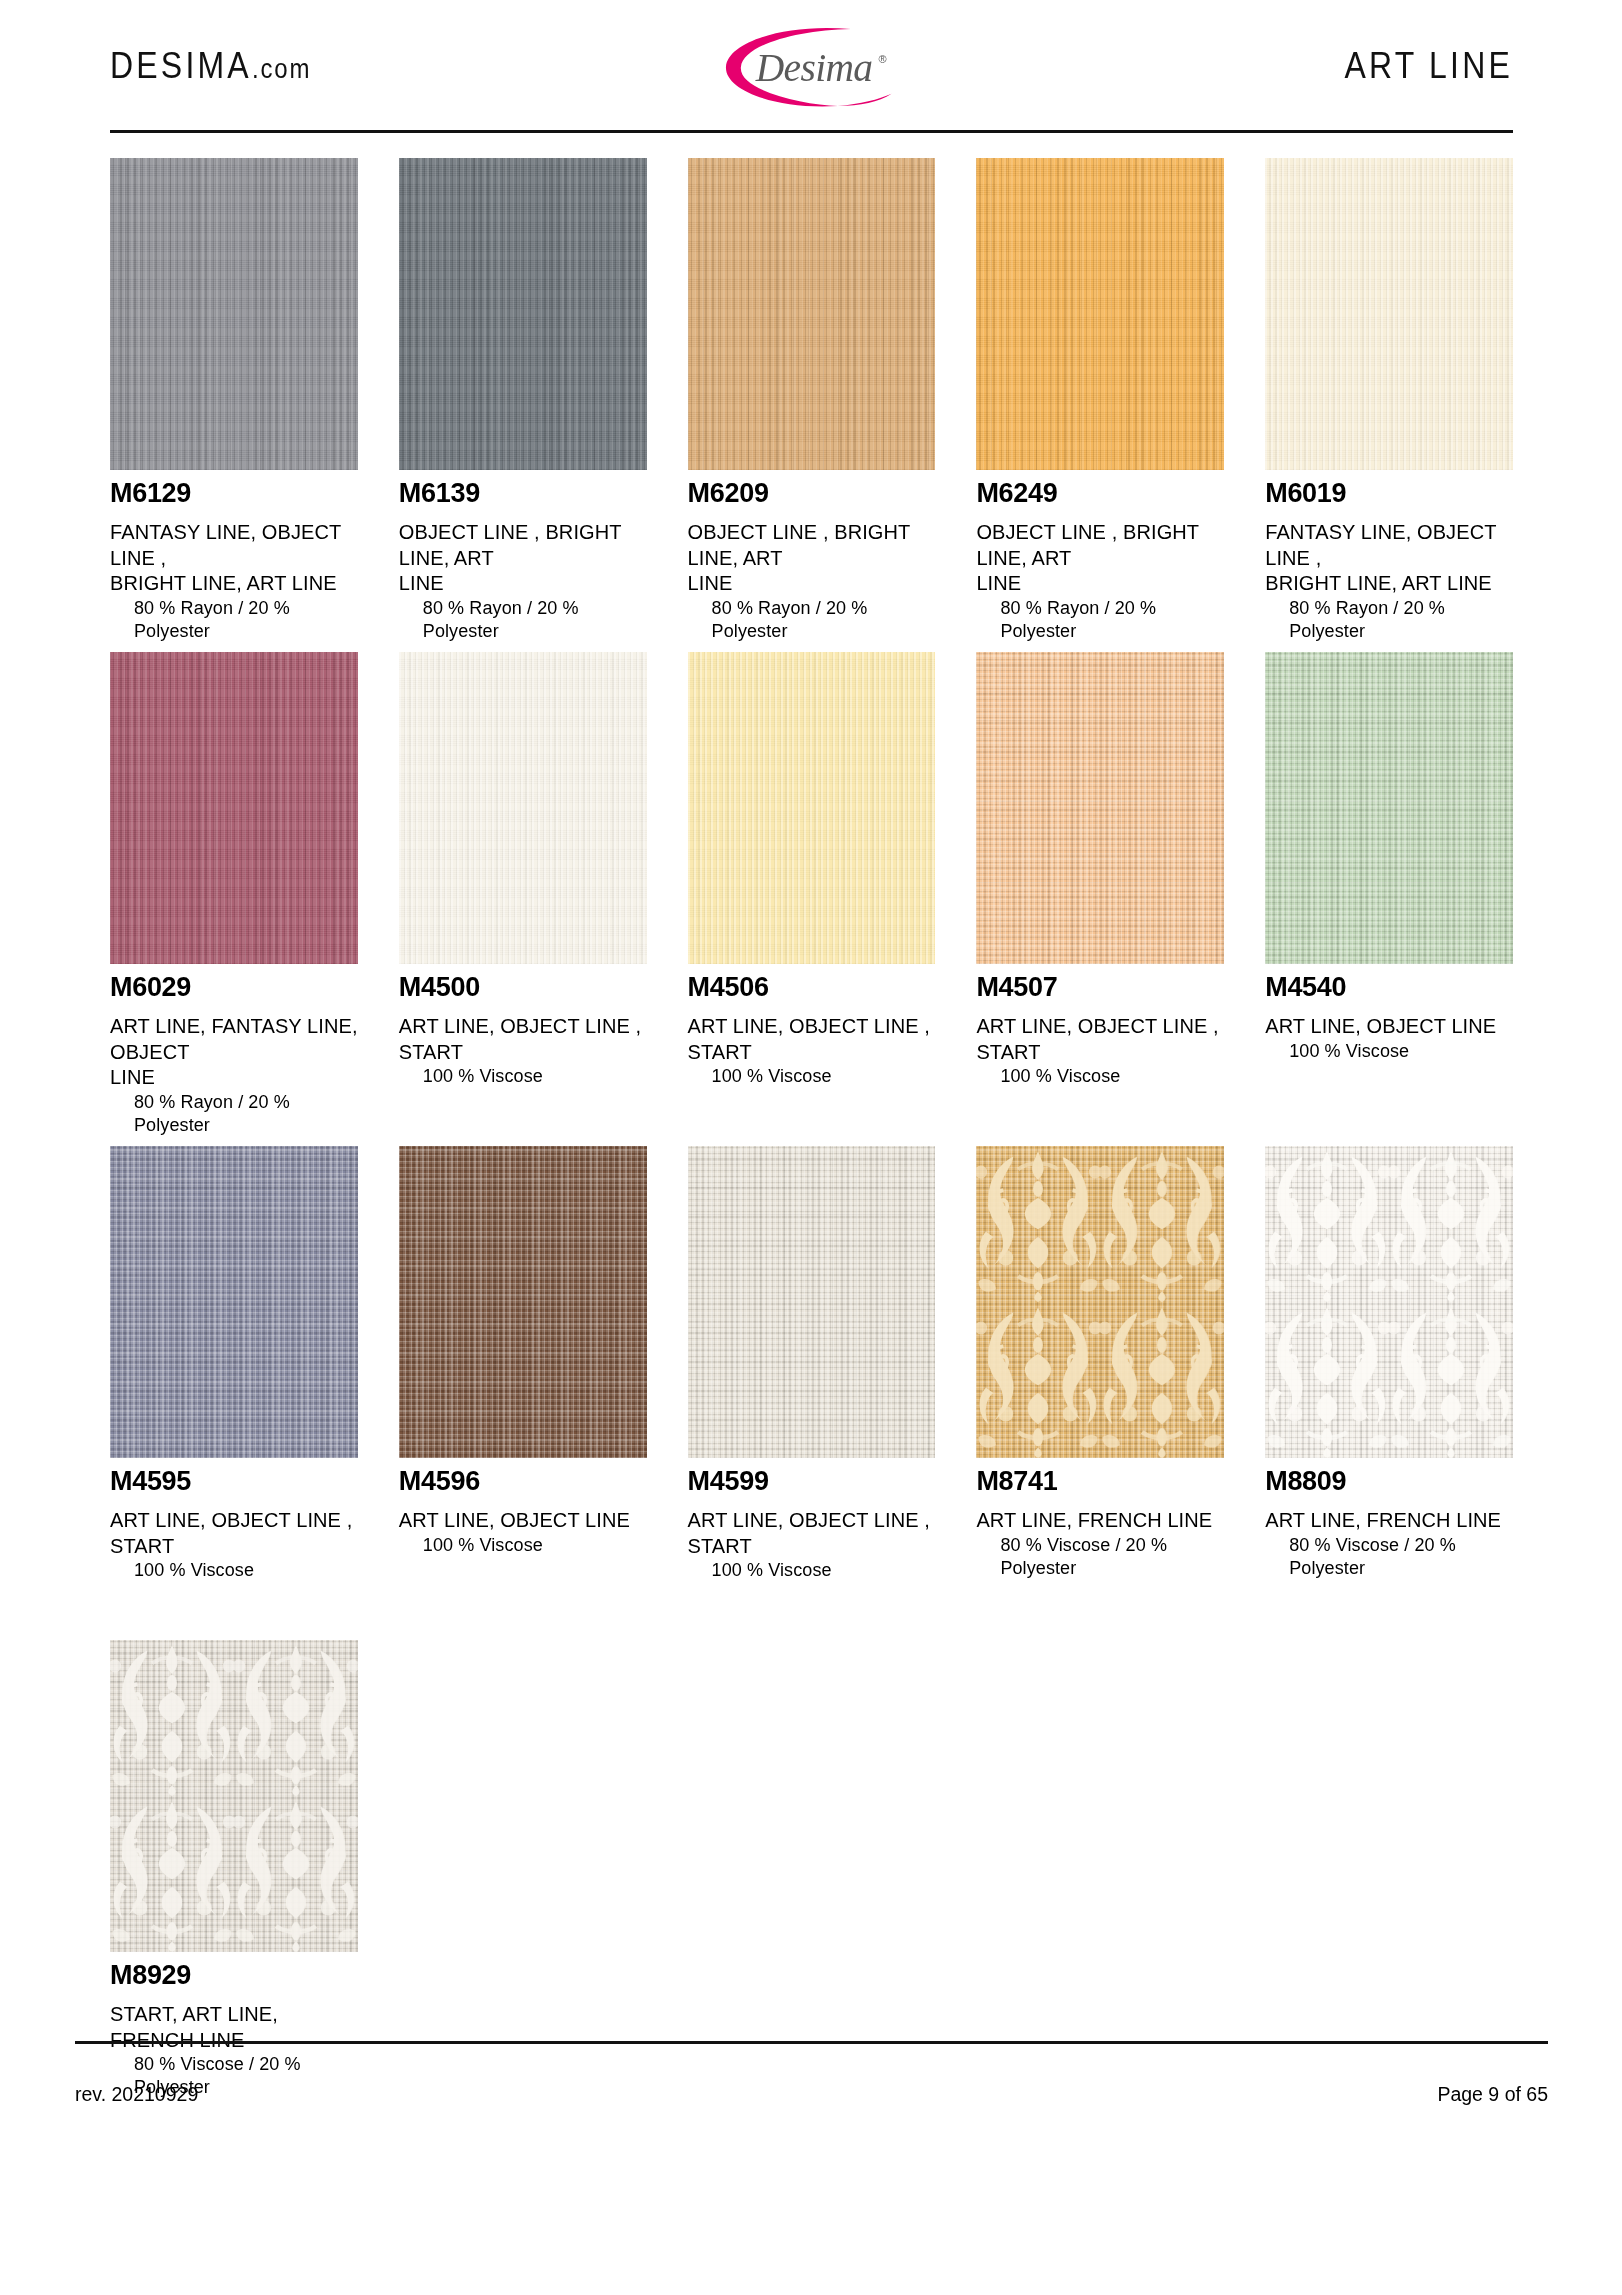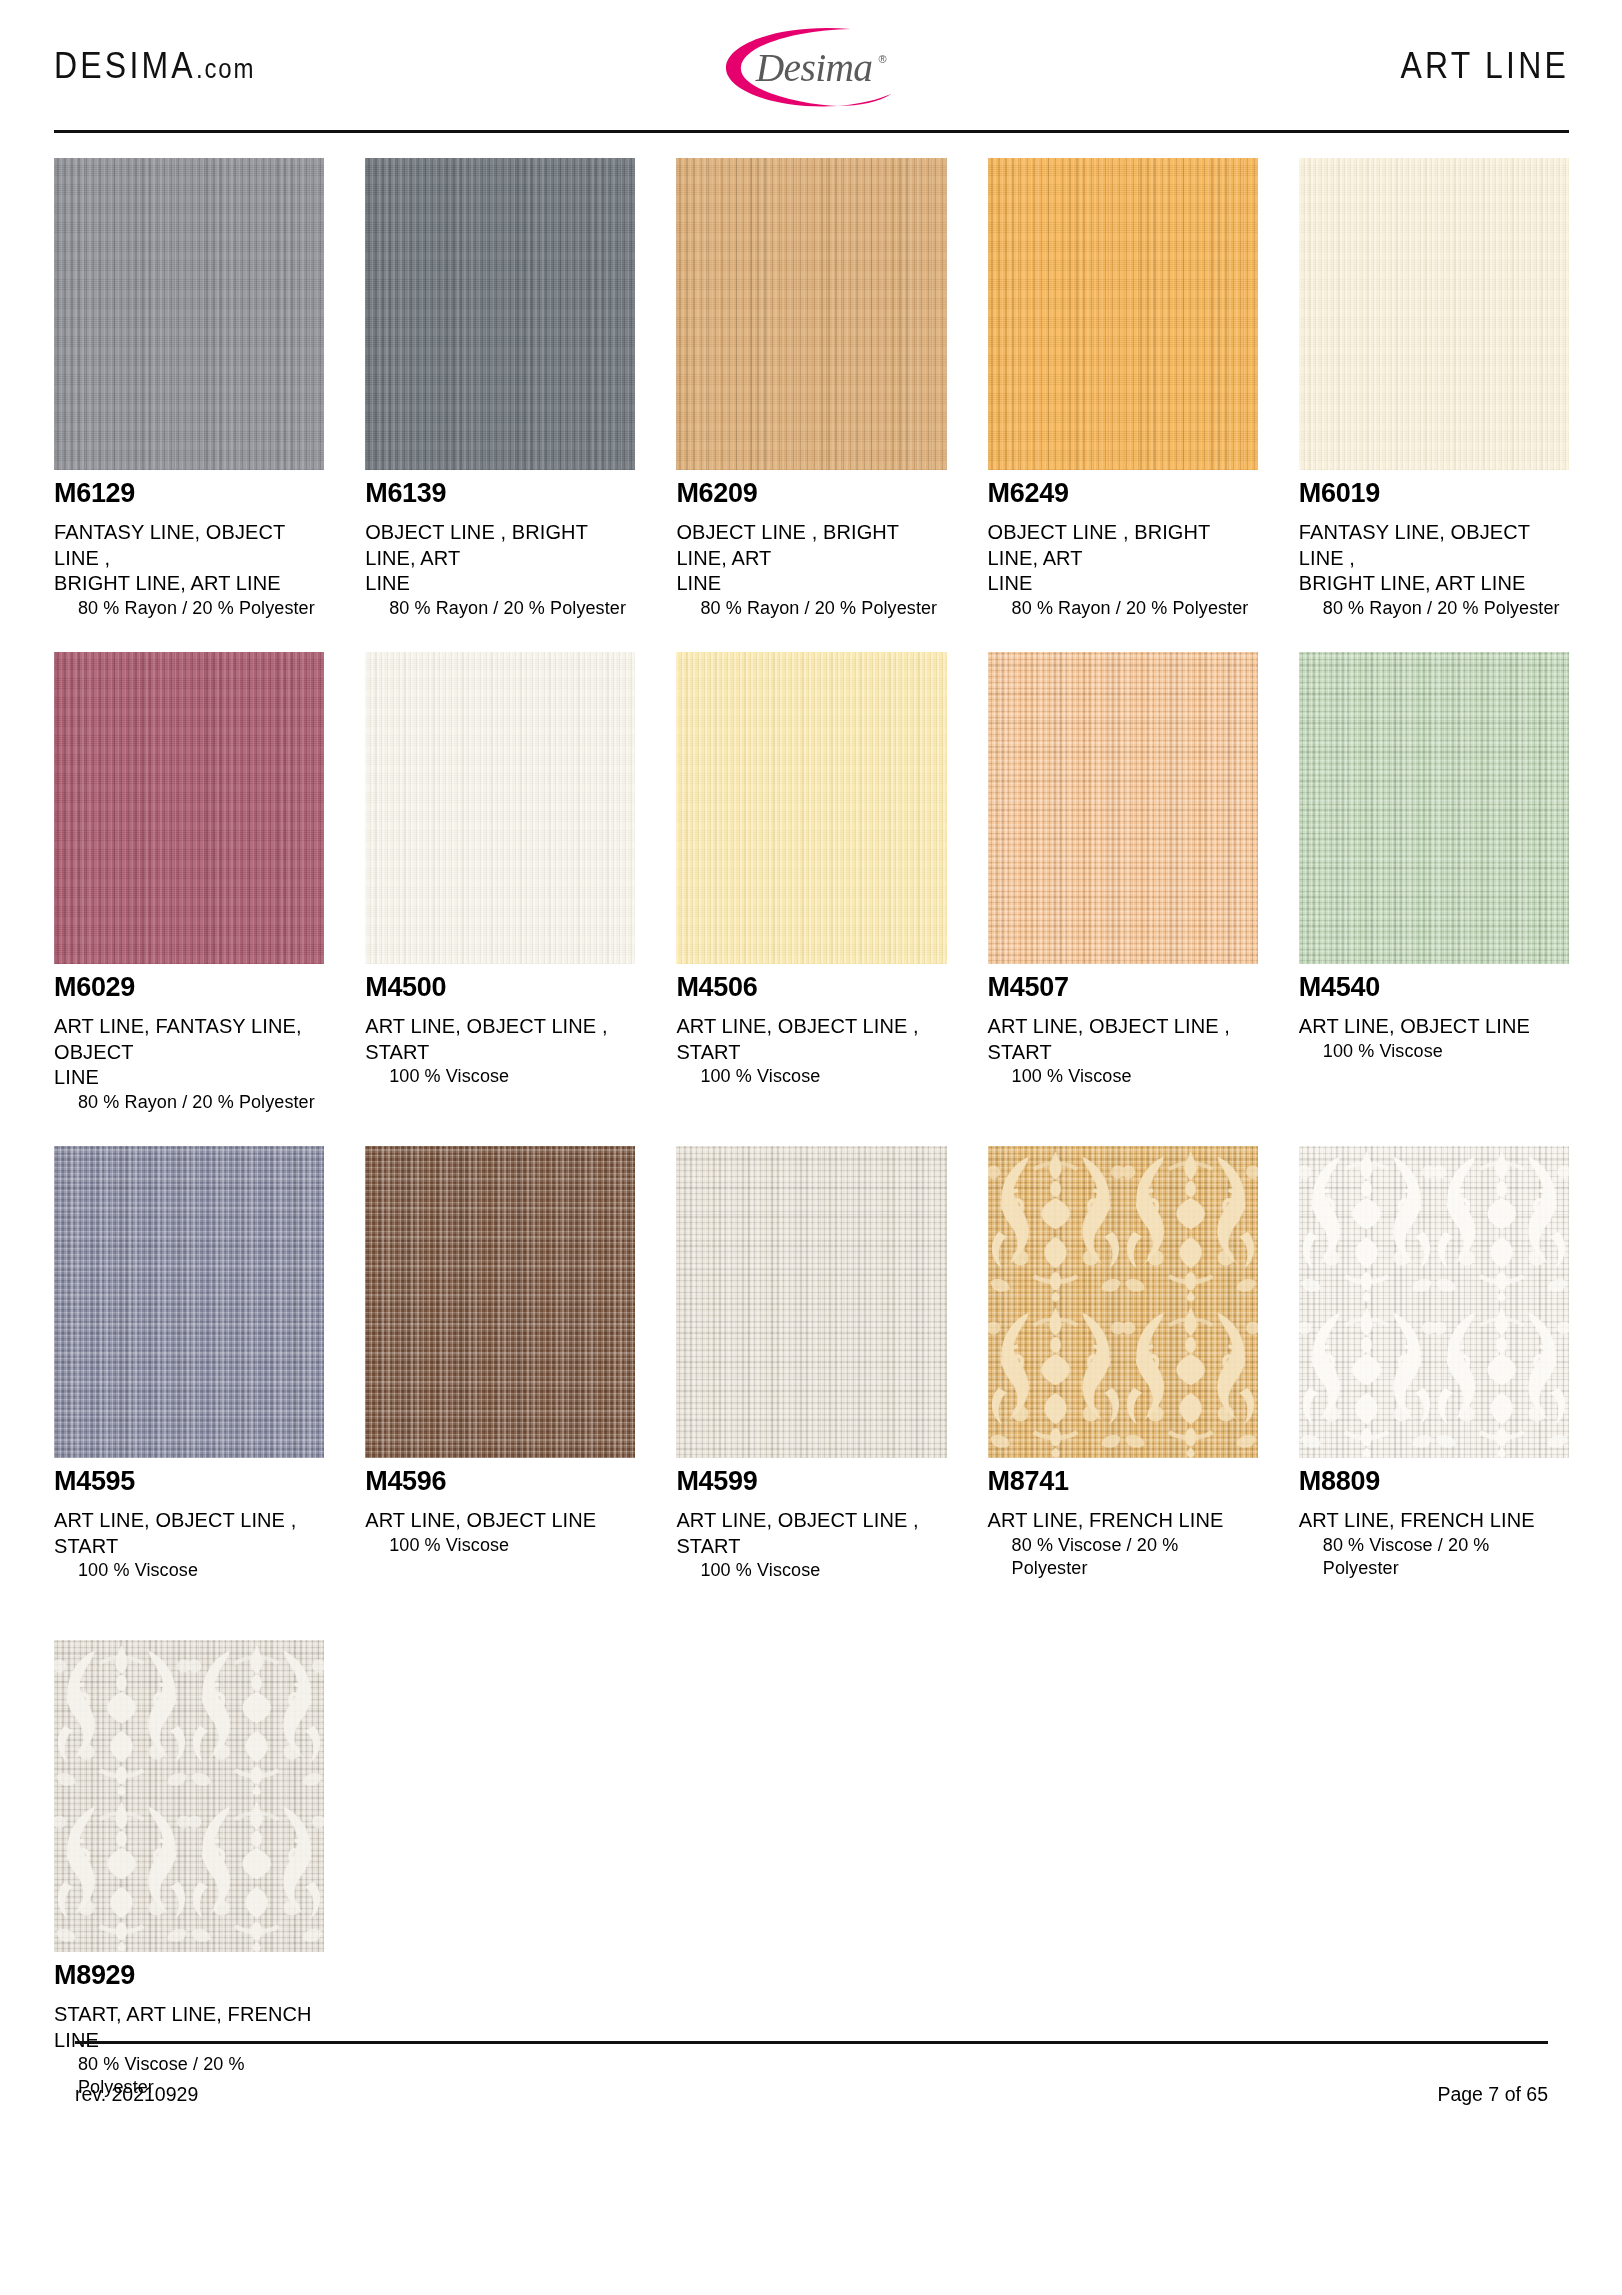--- a/index.html
+++ b/index.html
@@ -6,21 +6,21 @@
   body{
     width:1623px;height:2295px;
     font-family:"Liberation Sans", sans-serif;
     color:#000;
     -webkit-font-smoothing:antialiased;
   }
   .page{
     position:relative;
     width:1623px;height:2174px;
     box-sizing:border-box;
-    padding:0 54px;
+    padding:0 110px;
   }
 
   
   .header{
     position:relative;
     height:130px;
     display:flex;align-items:center;justify-content:space-between;
   }
   .brand-left,.brand-right{
     font-family:"Liberation Sans", sans-serif;
@@ -486,17 +486,17 @@
           <div class="code">M8929</div>
           <div class="lines" style="white-space: pre-line;">START, ART LINE, FRENCH LINE</div>
           <div class="comp">80 % Viscose / 20 % Polyester</div>
         </div>
       </div>
     </div>
 
   <div class="rule-bottom"></div>
   <div class="footer">
     <div>rev. 20210929</div>
-    <div>Page 7 of 65</div>
+    <div>Page 9 of 65</div>
   </div>
 
 </div>
 
 
 </body></html>

